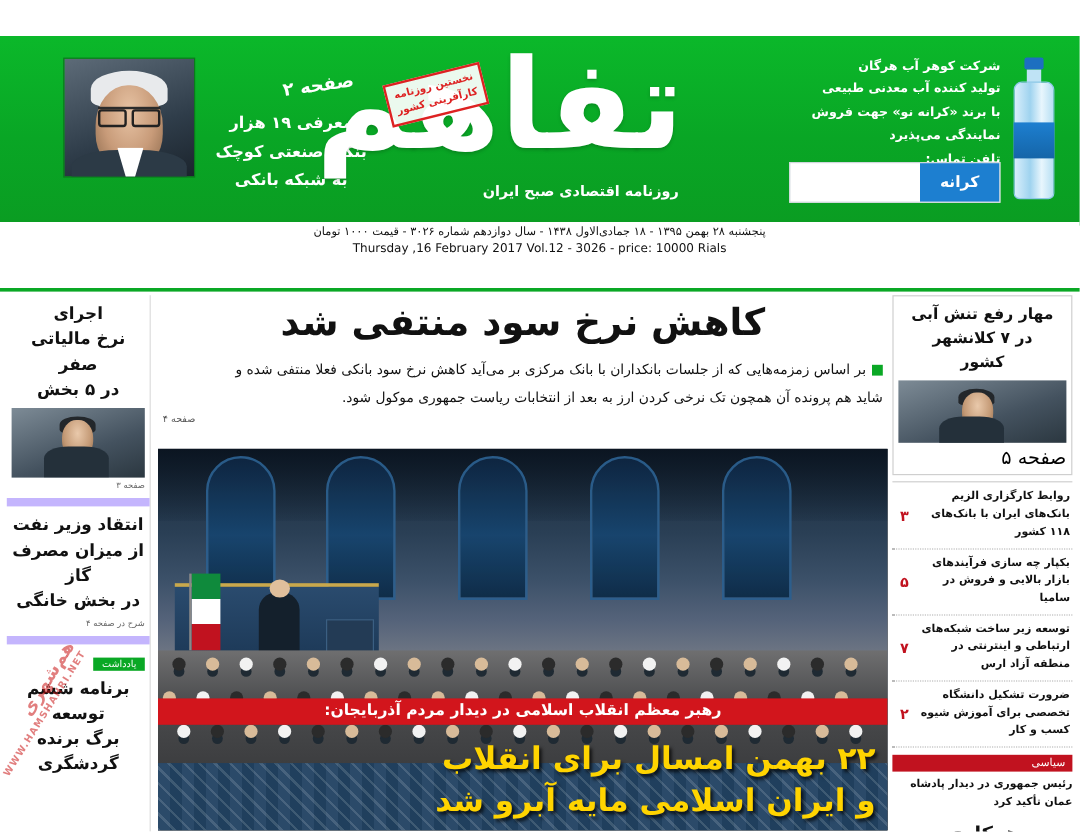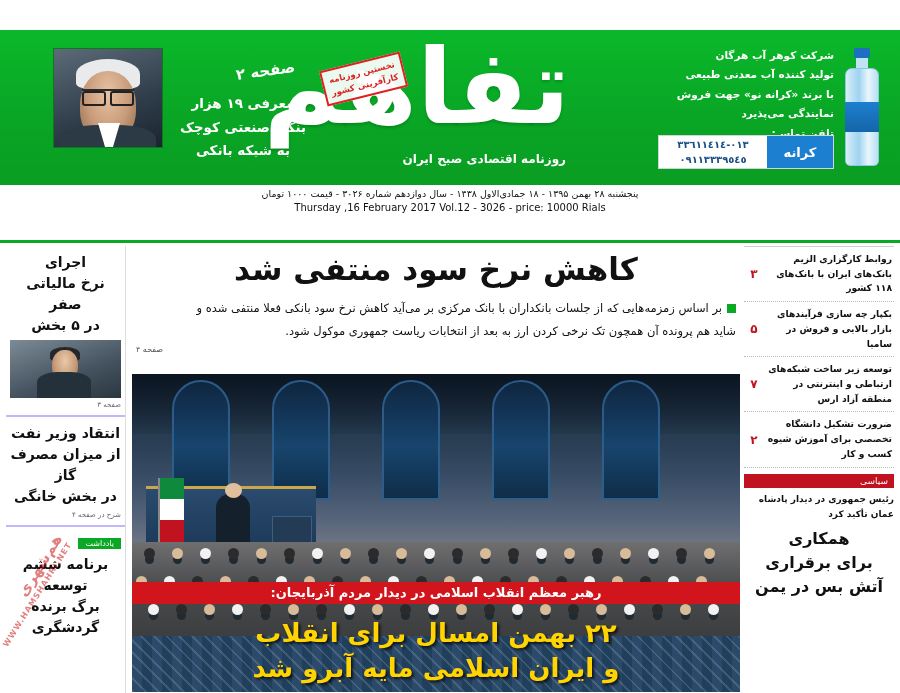--- a/index.html
+++ b/index.html
@@ -141,21 +141,21 @@
     border-right:1px solid #ddd;
   }
   .col-right {
     position:absolute; right:6px; top:0; width:150px; height:447px;
   }
   .col-center {
     position:absolute; left:132px; top:0; width:608px; height:447px;
   }
 
   
-  .lbox { border-bottom:2px solid #c4b5fd; padding:4px 4px 6px; }
+  .lbox { border-bottom:7px solid #c4b5fd; padding:4px 4px 6px; }
   .lbox h3 {
     margin:2px 0 4px; font-size:14px; line-height:1.5; color:#111;
     text-align:center; direction:rtl; font-weight:bold;
   }
   .lbox p {
     margin:2px 0 0; font-size:7.6px; line-height:1.55; color:#333;
     text-align:justify; direction:rtl;
   }
   .lbox .pg { font-size:7px; color:#666; text-align:right; direction:rtl; margin-top:3px;}
   .mini-photo {
@@ -271,21 +271,21 @@
   }
   .red-strip {
     position:absolute; left:0; right:0; bottom:88px; height:22px;
     background:#d2151c; display:flex; align-items:center; justify-content:center;
   }
   .red-strip span {
     color:#fff; font-size:13px; font-weight:bold; direction:rtl;
   }
   .overlay-title {
     position:absolute; left:0; right:0; bottom:4px; padding:0 10px 2px;
-    text-align:center; direction:rtl;margin-top:47px;
+    text-align:right; direction:rtl;margin-top:47px;
   }
   .overlay-title div {
     color:#ffd400; font-size:26px; font-weight:bold; line-height:1.35;
     text-shadow:2px 2px 3px rgba(0,0,0,.75);
   }
 
   
   .rbox-top {
     border:1px solid #cfcfcf; padding:4px; margin-bottom:5px;
   }
@@ -356,22 +356,20 @@
           <div class="neck"></div>
           <div class="body"></div>
           <div class="label"></div>
       </div>
       <div class="ad-text" style="white-space:pre-line;">شرکت کوهر آب هرگان
 تولید کننده آب معدنی طبیعی
 با برند «کرانه نو» جهت فروش نمایندگی می‌پذیرد
 تلفن تماس:</div>
       <div class="ad-box">
         <div class="brand">کرانه</div>
-        <div class="phones" style="white-space:pre-line;">٠١٣-٣٣٦١١٤١٤
-٠٩١١٣٣٣٩٥٤٥</div>
       </div>
     </div>
   </div>
 
   <div class="rule-green" style="top:185px;"></div>
   <div class="datebar">
     <div class="fa">پنجشنبه ۲۸ بهمن ۱۳۹۵ - ۱۸ جمادی‌الاول ۱۴۳۸ - سال دوازدهم شماره ۳۰۲۶ - قیمت ۱۰۰۰ تومان</div>
     <div class="en">Thursday ,16 February 2017 Vol.12 - 3026 - price: 10000 Rials</div>
   </div>
   <div class="rule-green" style="top:240px;"></div>
@@ -516,20 +514,31 @@
         </div>
 
         <div class="overlay-title">
           <div>۲۲ بهمن امسال برای انقلاب</div>
           <div>و ایران اسلامی مایه آبرو شد</div>
         </div>
       </div>
     </div>
 
     <div class="col-right">
+      <div class="rbox-top">
+        <h3 style="white-space:pre-line;">مهار رفع تنش آبی
+در ۷ کلانشهر
+کشور</h3>
+        <div class="mini-photo">
+          <div class="mh2"></div>
+            <div class="mf"></div>
+            <div class="ms"></div>
+        </div>
+        <div class="pg">صفحه ۵</div>
+      </div>
 
       <div class="rlist">
         <div class="rli">
           <div class="txt">روابط کارگزاری الزیم بانک‌های ایران با بانک‌های ۱۱۸ کشور</div>
           <div class="num">۳</div>
         </div>
         <div class="rli">
           <div class="txt">بکپار چه سازی فرآیندهای بازار بالایی و فروش در سامیا</div>
           <div class="num">۵</div>
         </div>

